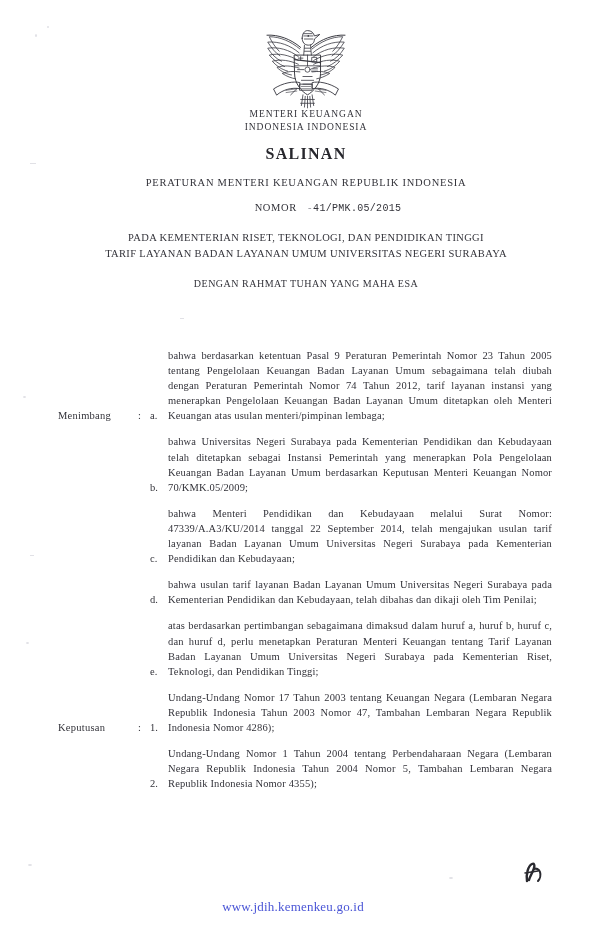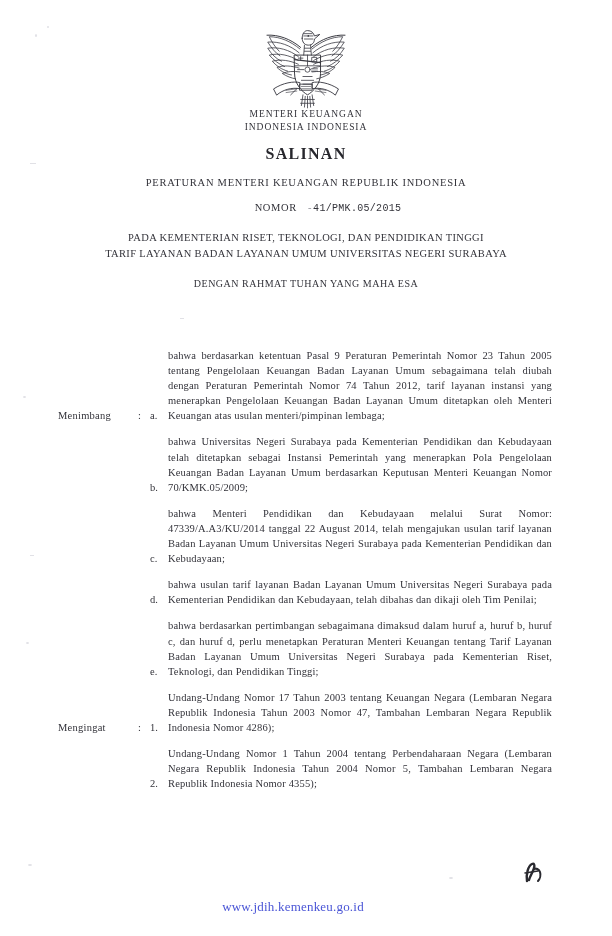--- a/index.html
+++ b/index.html
@@ -301,41 +301,41 @@
         <div class="lbl-col"></div>
         <div class="colon-col"></div>
         <div class="marker-col">b.</div>
         <div class="body-col">bahwa Universitas Negeri Surabaya pada Kementerian Pendidikan dan Kebudayaan telah ditetapkan sebagai Instansi Pemerintah yang menerapkan Pola Pengelolaan Keuangan Badan Layanan Umum berdasarkan Keputusan Menteri Keuangan Nomor 70/KMK.05/2009;</div>
       </div>
 
       <div class="clause-row">
         <div class="lbl-col"></div>
         <div class="colon-col"></div>
         <div class="marker-col">c.</div>
-        <div class="body-col">bahwa Menteri Pendidikan dan Kebudayaan melalui Surat Nomor: 47339/A.A3/KU/2014 tanggal 22 August 2014, telah mengajukan usulan tarif layanan Badan Layanan Umum Universitas Negeri Surabaya  pada Kementerian Pendidikan dan Kebudayaan;</div>
+        <div class="body-col">bahwa Menteri Pendidikan dan Kebudayaan melalui Surat Nomor: 47339/A.A3/KU/2014 tanggal 22 September 2014, telah mengajukan usulan tarif layanan Badan Layanan Umum Universitas Negeri Surabaya  pada Kementerian Pendidikan dan Kebudayaan;</div>
       </div>
 
       <div class="clause-row">
         <div class="lbl-col"></div>
         <div class="colon-col"></div>
         <div class="marker-col">d.</div>
         <div class="body-col">bahwa usulan tarif layanan Badan Layanan Umum Universitas Negeri Surabaya pada Kementerian Pendidikan dan Kebudayaan, telah dibahas dan dikaji oleh Tim Penilai;</div>
       </div>
 
       <div class="clause-row">
         <div class="lbl-col"></div>
         <div class="colon-col"></div>
         <div class="marker-col">e.</div>
-        <div class="body-col">bahwa berdasarkan pertimbangan sebagaimana dimaksud dalam huruf a, huruf b, huruf c, dan huruf d, perlu menetapkan Peraturan Menteri Keuangan tentang Tarif Layanan Badan Layanan Umum Universitas Negeri Surabaya pada Kementerian Riset, Teknologi, dan Pendidikan Tinggi;</div>
+        <div class="body-col">atas berdasarkan pertimbangan sebagaimana dimaksud dalam huruf a, huruf b, huruf c, dan huruf d, perlu menetapkan Peraturan Menteri Keuangan tentang Tarif Layanan Badan Layanan Umum Universitas Negeri Surabaya pada Kementerian Riset, Teknologi, dan Pendidikan Tinggi;</div>
       </div>
     </div>
 
     <div class="section">
       <div class="clause-row">
-        <div class="lbl-col">Mengingat</div>
+        <div class="lbl-col">Keputusan</div>
         <div class="colon-col">:</div>
         <div class="marker-col">1.</div>
         <div class="body-col">Undang-Undang Nomor 17 Tahun 2003 tentang Keuangan Negara (Lembaran Negara Republik Indonesia Tahun 2003 Nomor 47, Tambahan Lembaran Negara Republik Indonesia Nomor 4286);</div>
       </div>
 
       <div class="clause-row">
         <div class="lbl-col"></div>
         <div class="colon-col"></div>
         <div class="marker-col">2.</div>
         <div class="body-col">Undang-Undang Nomor 1 Tahun 2004 tentang Perbendaharaan Negara (Lembaran Negara Republik Indonesia Tahun 2004 Nomor 5, Tambahan Lembaran Negara Republik Indonesia Nomor 4355);</div>

